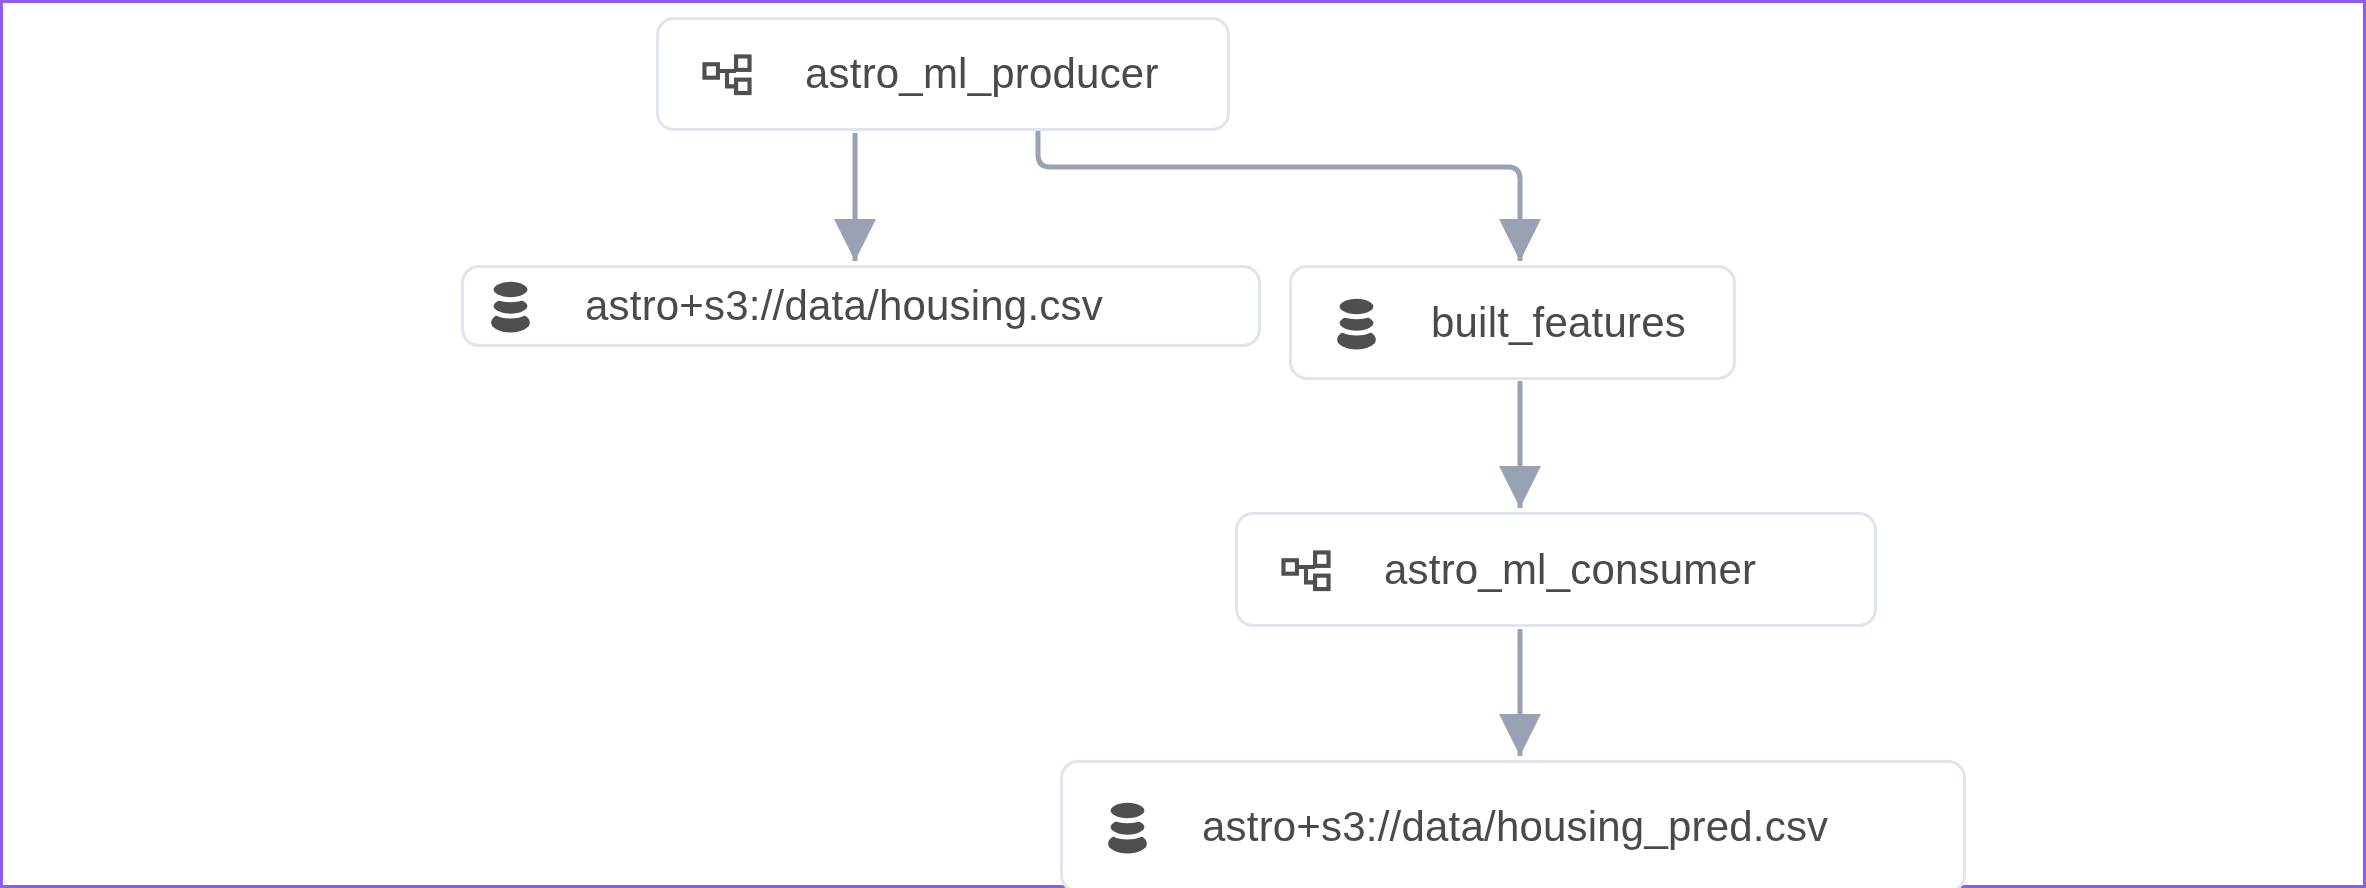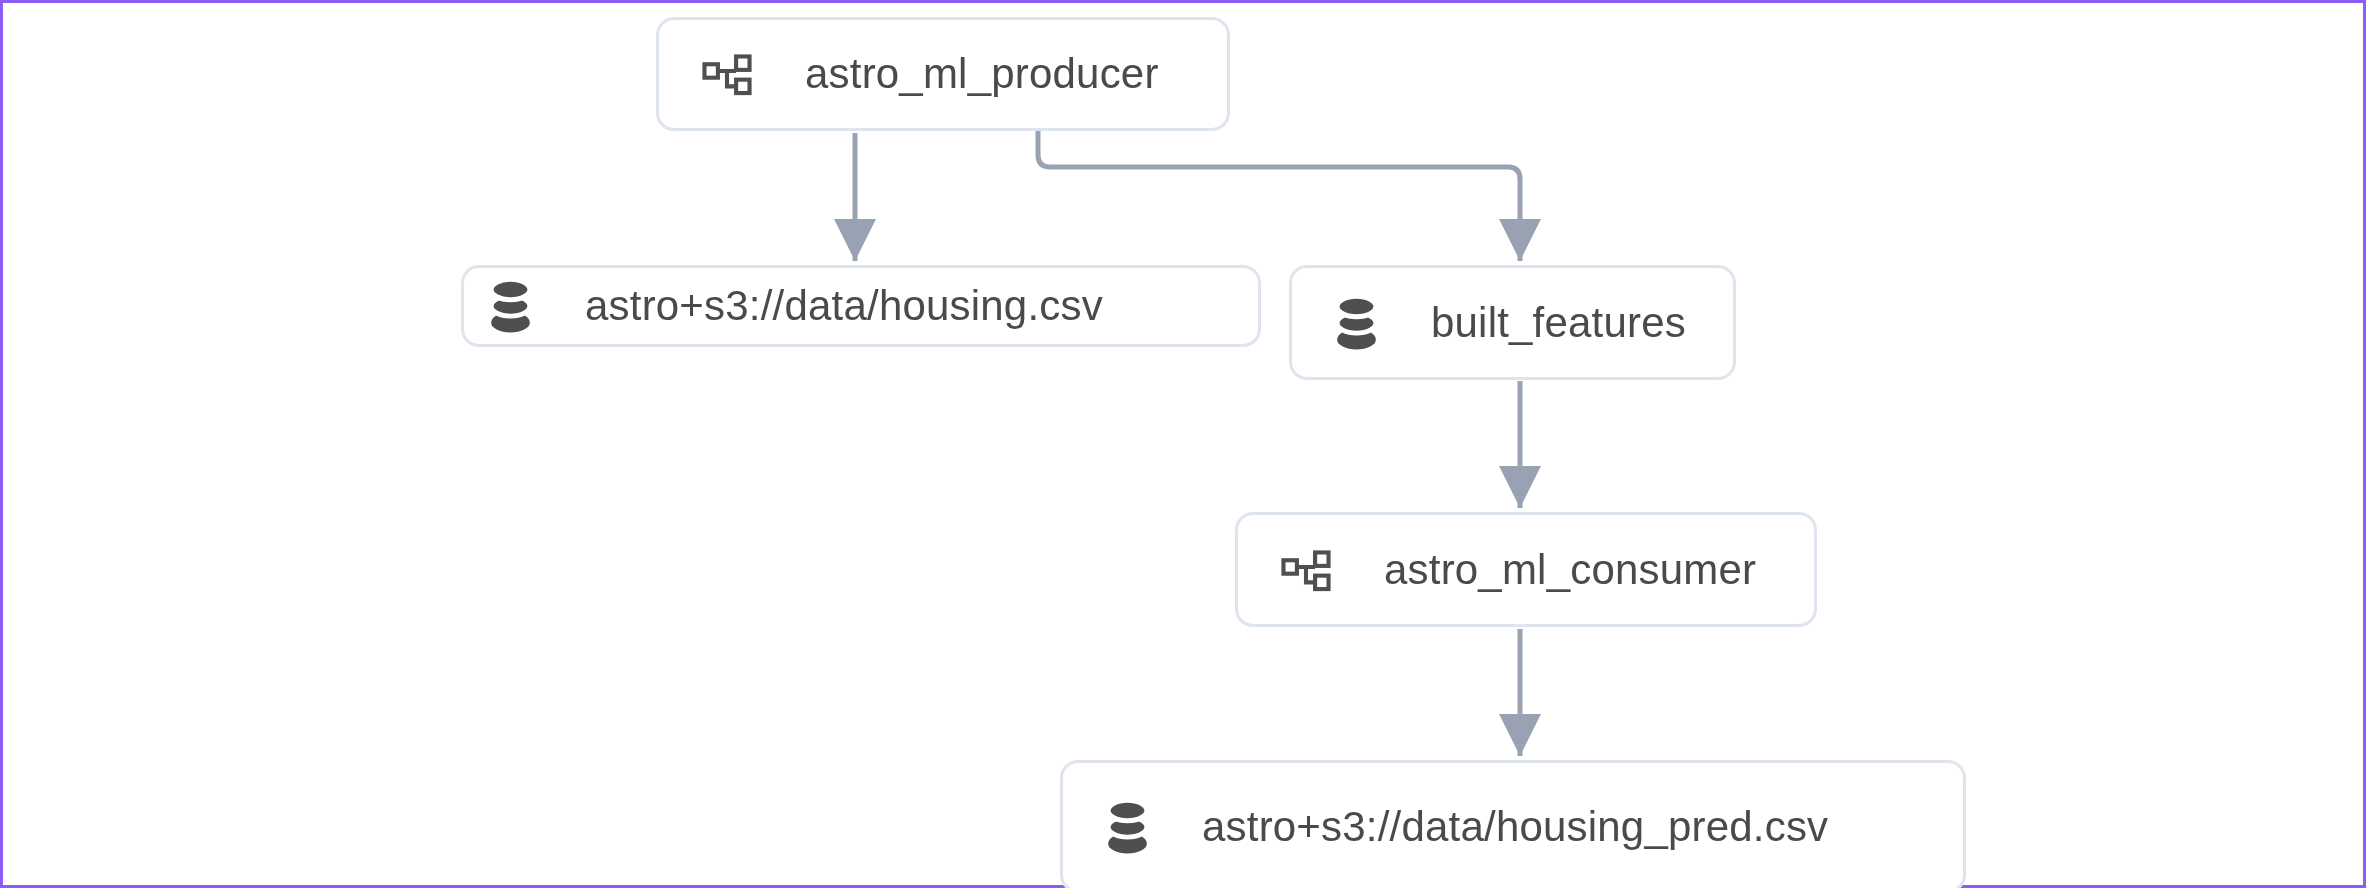--- a/index.html
+++ b/index.html
@@ -46,21 +46,21 @@
     align-items: center;
   }
   .node .label {
     line-height: 1;
     letter-spacing: 0.2px;
   }
   
   #node-producer   { left: 653px;  top: 14px;  width: 574px; height: 114px; }
   #node-housing    { left: 458px;  top: 262px; width: 800px; height: 82px; padding-left: 24px; }
   #node-built      { left: 1249px; top: 262px; width: 447px; height: 115px; margin-left: 37px; }
-  #node-consumer   { left: 1232px; top: 509px; width: 582px; height: 115px; }
+  #node-consumer   { left: 1232px; top: 509px; width: 642px; height: 115px; }
   #node-pred       { left: 1057px; top: 757px; width: 906px; height: 133px; }
 </style>
 </head>
 <body>
 
 <div class="frame">
 
   <svg class="edges-layer" width="2366" height="888" viewBox="0 0 2366 888" xmlns="http://www.w3.org/2000/svg">
     <defs>
       <marker id="arrow" viewBox="0 0 10 10" refX="10" refY="5" markerWidth="42" markerHeight="42" markerUnits="userSpaceOnUse" orient="auto">

